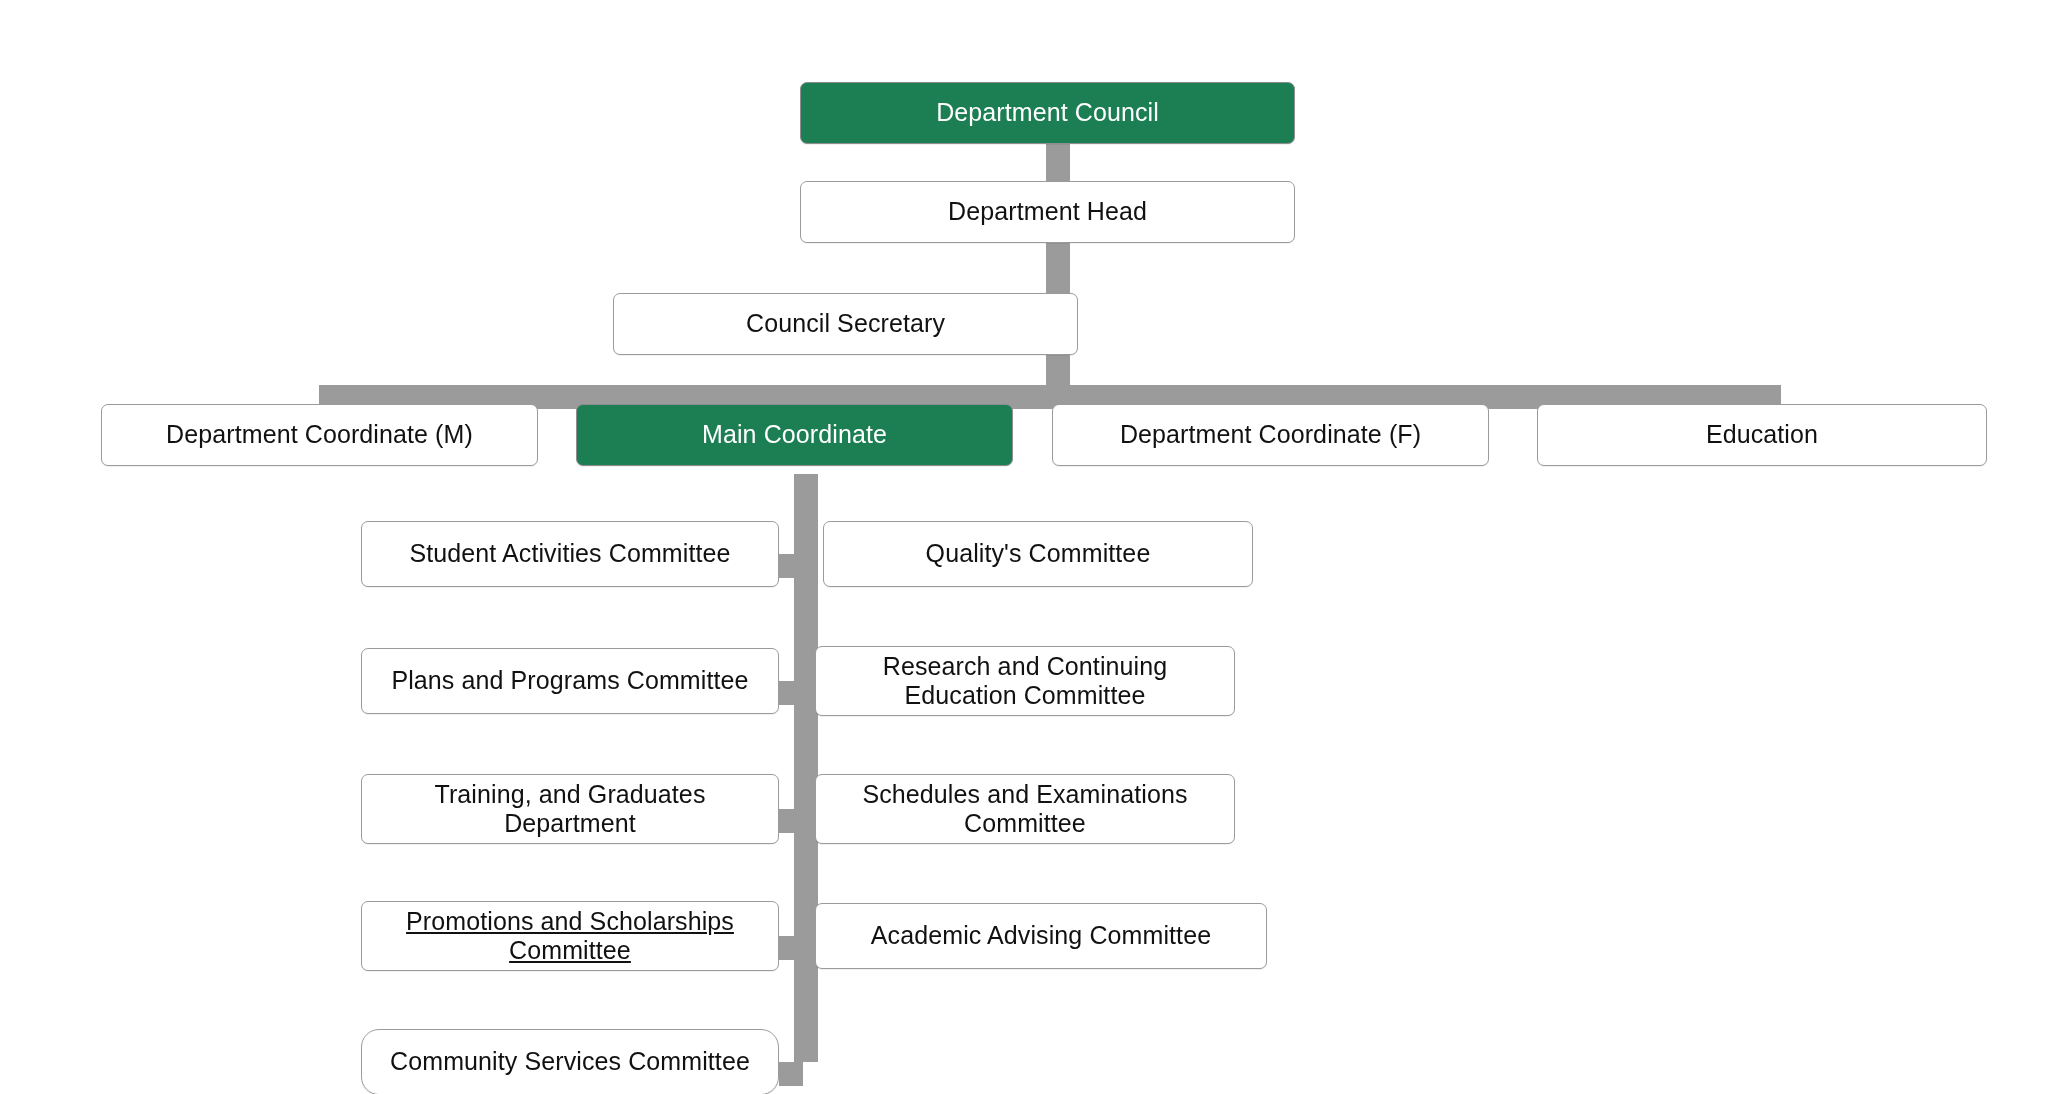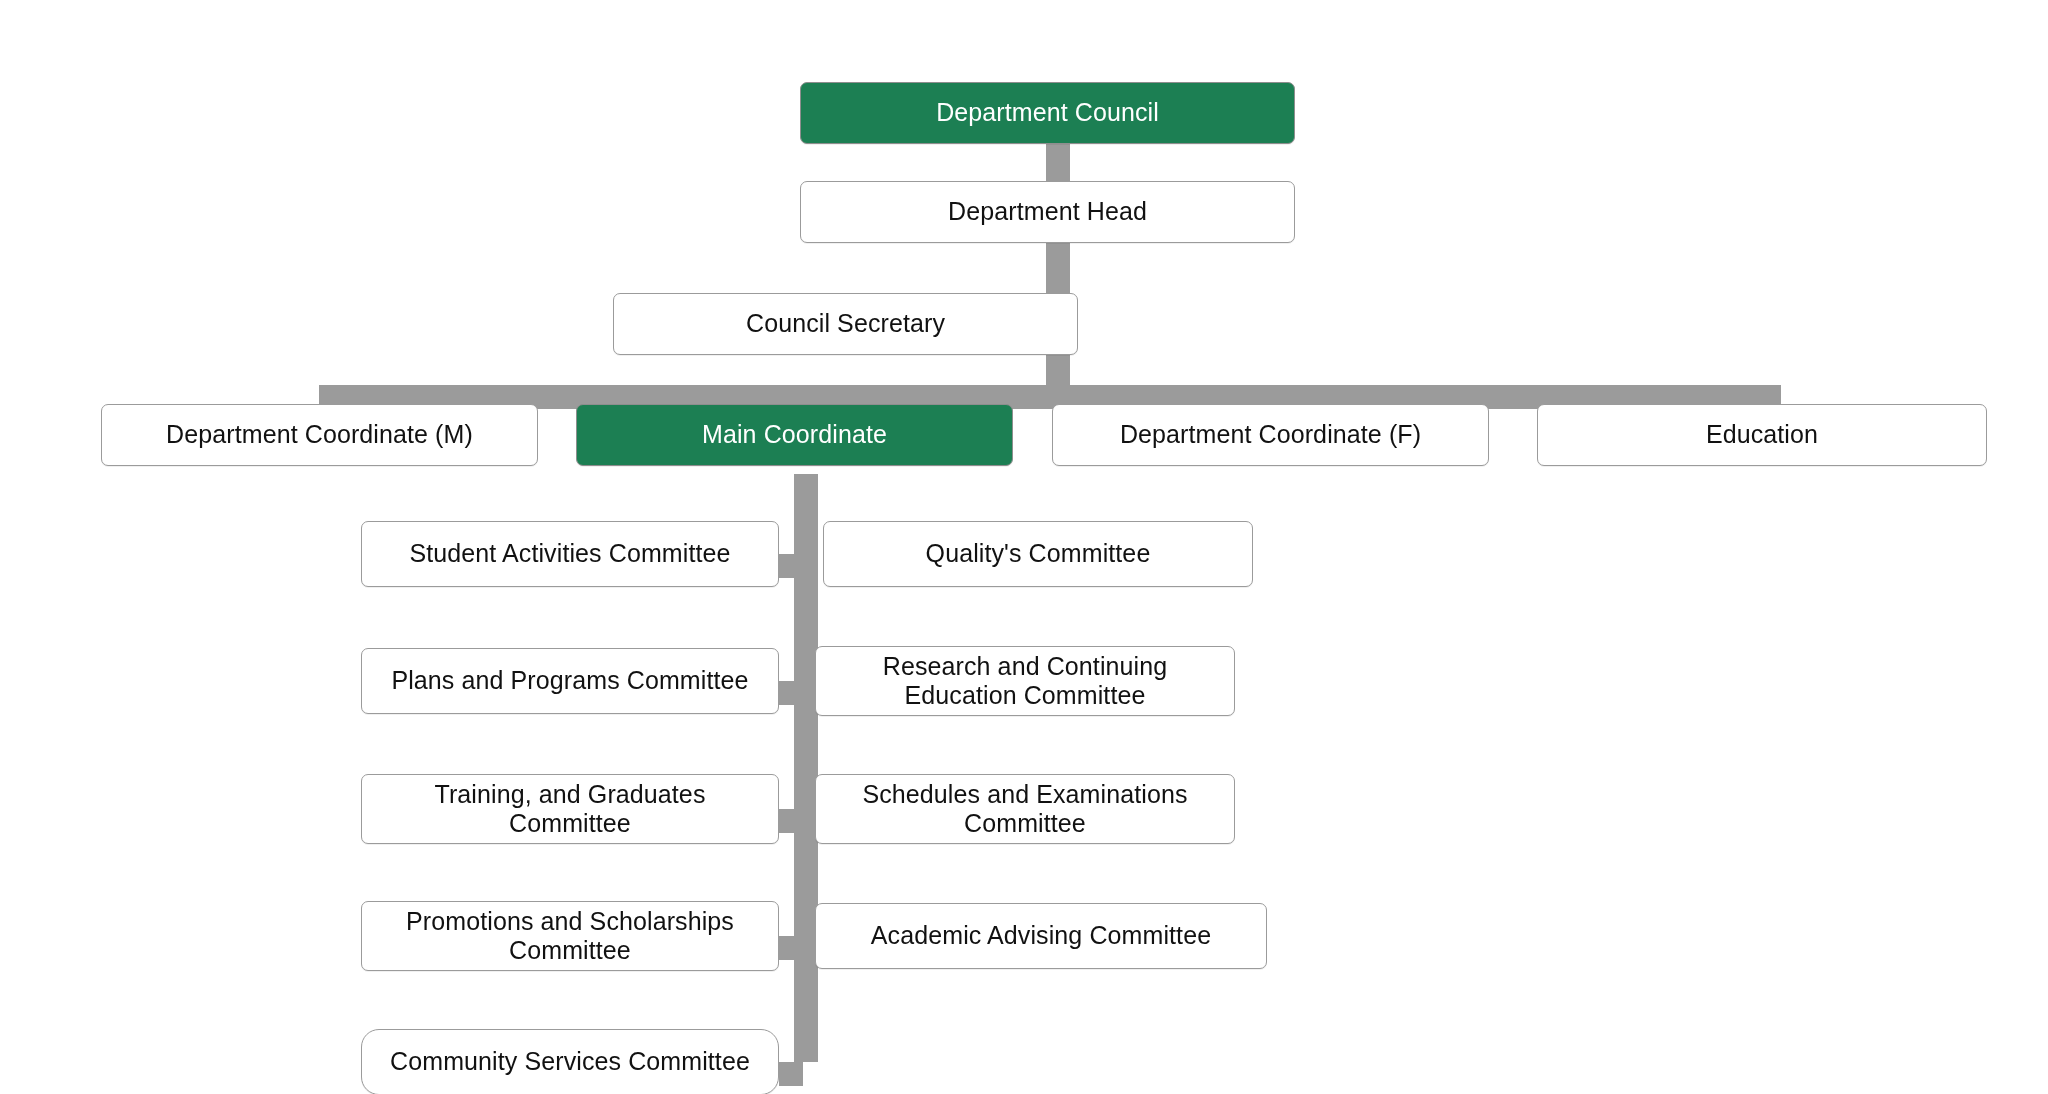--- a/index.html
+++ b/index.html
@@ -114,23 +114,23 @@
     <span class="lbl">Education</span>
   </div>
 
   <div class="node" style="left:337px; top:497px; width:418px; height:66px;">
     <span class="lbl">Student Activities Committee</span>
   </div>
   <div class="node" style="left:337px; top:624px; width:418px; height:66px;">
     <span class="lbl">Plans and Programs Committee</span>
   </div>
   <div class="node" style="left:337px; top:750px; width:418px; height:70px;">
-    <span class="lbl">Training, and Graduates Committee</span>
+    <span class="lbl">Training, and Graduates Department</span>
   </div>
-  <div class="node" style="left:337px; top:877px; width:418px; height:70px;">
+  <div class="node" style="left:337px; top:877px; width:418px; height:70px;text-decoration:underline;">
     <span class="lbl">Promotions and Scholarships Committee</span>
   </div>
   <div class="node" style="left:337px; top:1005px; width:418px; height:66px;border-radius:18px;">
     <span class="lbl">Community Services Committee</span>
   </div>
 
   <div class="node" style="left:791px; top:497px; width:430px; height:66px;margin-left:8px;">
     <span class="lbl">Quality's Committee</span>
   </div>
   <div class="node" style="left:791px; top:622px; width:420px; height:70px;">

